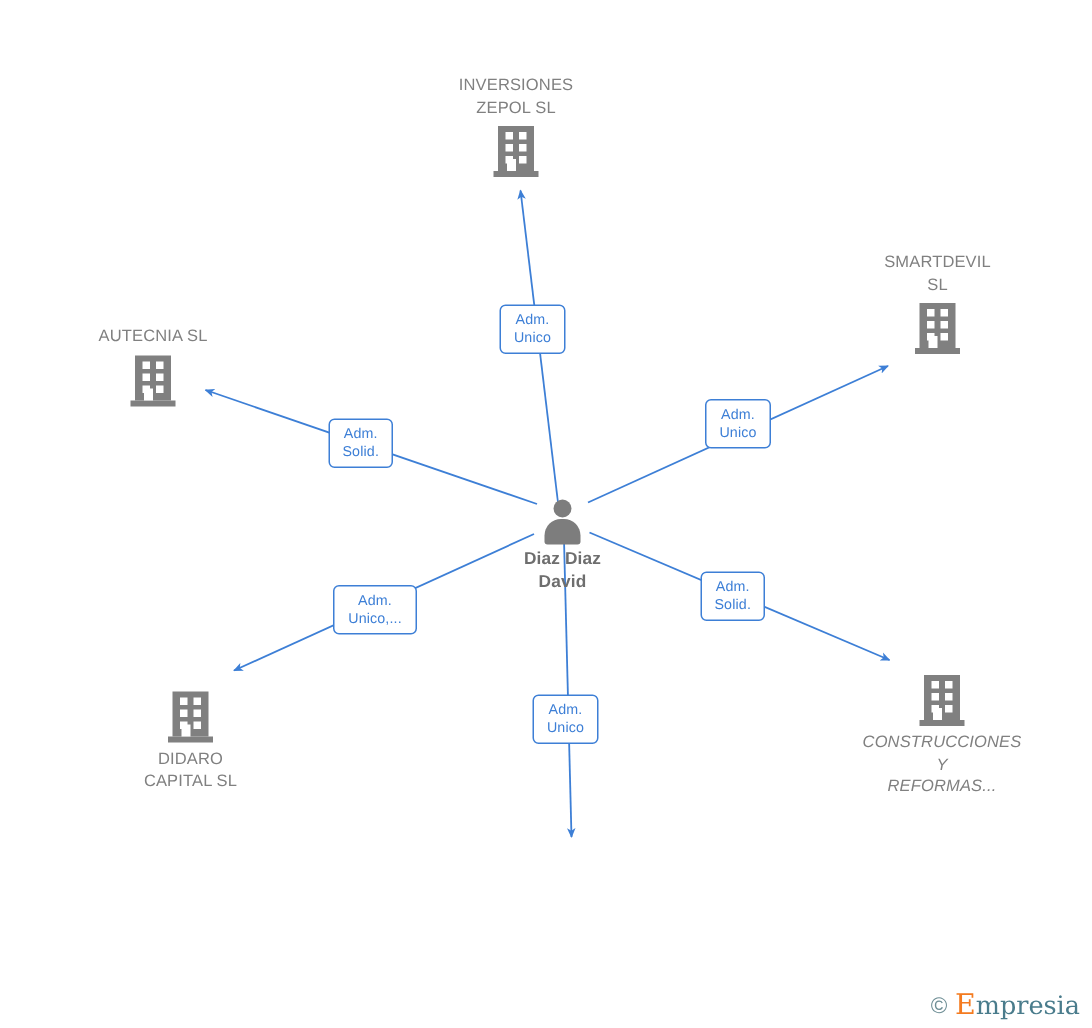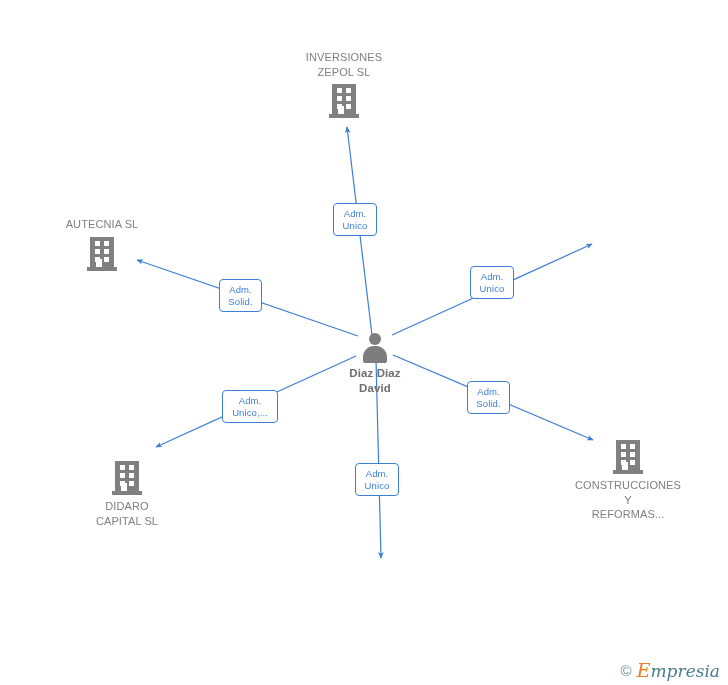--- a/index.html
+++ b/index.html
@@ -140,21 +140,20 @@
     gap: 5px;
     user-select: none;
   }
   #watermark .copy {
     font-size: 15px;
     color: #6f8f96;
     line-height: 1;
   }
   #watermark .brand {
     font-family: "DejaVu Serif", serif;
-    font-style: italic;
     font-size: 17px;
     line-height: 1;
     color: #4a7c8c;
   }
   #watermark .brand .cap {
     color: #f47b20;
     font-size: 19px;
   }
 </style>
 </head>
@@ -206,20 +205,35 @@
       <div class="win" style="left:8px;  top:4px;"></div>
       <div class="win" style="left:17px; top:4px;"></div>
       <div class="win" style="left:8px;  top:12px;"></div>
       <div class="win" style="left:17px; top:12px;"></div>
       <div class="win" style="left:8px;  top:20px;"></div>
       <div class="win" style="left:17px; top:20px;"></div>
       <div class="door"></div>
     </div>
   </div>
 
+  <div class="node" style="left:625px; top:168px;">
+    <div class="node-label top">SMARTDEVIL
+SL</div>
+    <div class="building">
+      <div class="base"></div>
+      <div class="body"></div>
+      <div class="win" style="left:8px;  top:4px;"></div>
+      <div class="win" style="left:17px; top:4px;"></div>
+      <div class="win" style="left:8px;  top:12px;"></div>
+      <div class="win" style="left:17px; top:12px;"></div>
+      <div class="win" style="left:8px;  top:20px;"></div>
+      <div class="win" style="left:17px; top:20px;"></div>
+      <div class="door"></div>
+    </div>
+  </div>
 
   <div class="node center" style="left:375px; top:333px;font-weight:bold;">
     <div class="person">
       <div class="head"></div>
       <div class="torso"></div>
     </div>
     <div class="node-label">Diaz Diaz
 David</div>
   </div>
 
@@ -232,21 +246,21 @@
       <div class="win" style="left:8px;  top:12px;"></div>
       <div class="win" style="left:17px; top:12px;"></div>
       <div class="win" style="left:8px;  top:20px;"></div>
       <div class="win" style="left:17px; top:20px;"></div>
       <div class="door"></div>
     </div>
     <div class="node-label bottom">DIDARO
 CAPITAL  SL</div>
   </div>
 
-  <div class="node" style="left:628px; top:440px;">
+  <div class="node" style="left:628px; top:450px;font-style:italic;">
     <div class="building">
       <div class="base"></div>
       <div class="body"></div>
       <div class="win" style="left:8px;  top:4px;"></div>
       <div class="win" style="left:17px; top:4px;"></div>
       <div class="win" style="left:8px;  top:12px;"></div>
       <div class="win" style="left:17px; top:12px;"></div>
       <div class="win" style="left:8px;  top:20px;"></div>
       <div class="win" style="left:17px; top:20px;"></div>
       <div class="door"></div>

